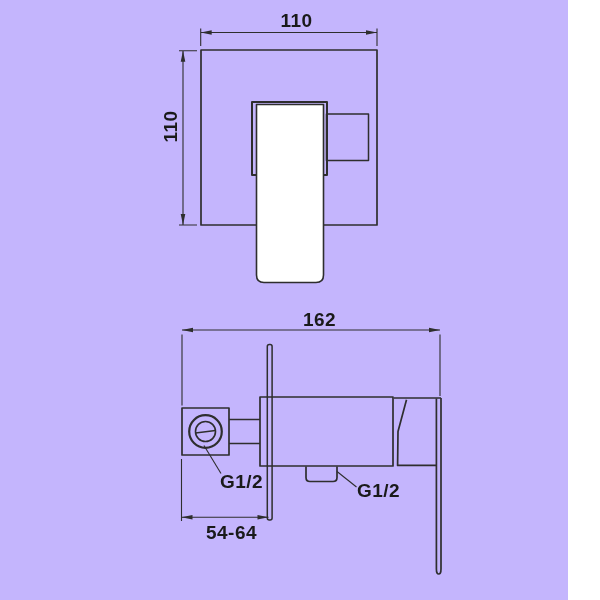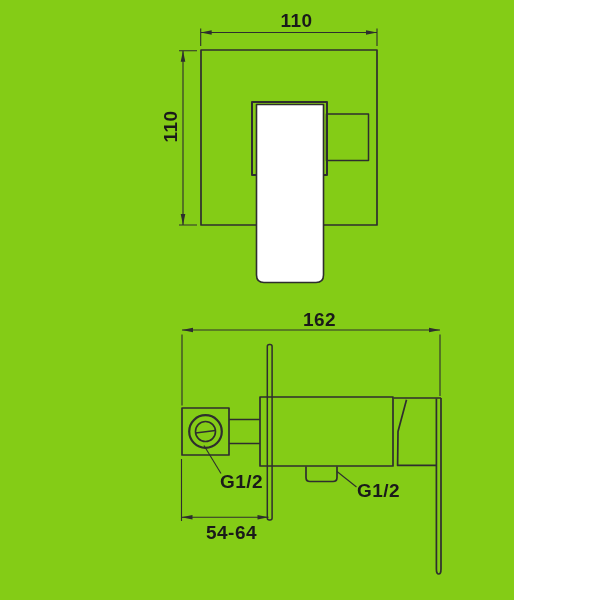--- a/index.html
+++ b/index.html
@@ -2,23 +2,23 @@
 <html><head>
 <meta charset="utf-8">
 <style>
   html, body {
     margin: 0;
     padding: 0;
     background: #ffffff;
   }
   .canvas {
     position: relative;
-    width: 514px;
+    width: 568px;
     height: 600px;
-    background: #84cc16;
+    background: #c4b5fd;
     overflow: hidden;
   }
   svg {
     display: block;
   }
   .dim-text {
     font-family: "Liberation Sans", "DejaVu Sans", sans-serif;
     font-weight: bold;
     font-size: 19px;
     letter-spacing: 0.5px;

